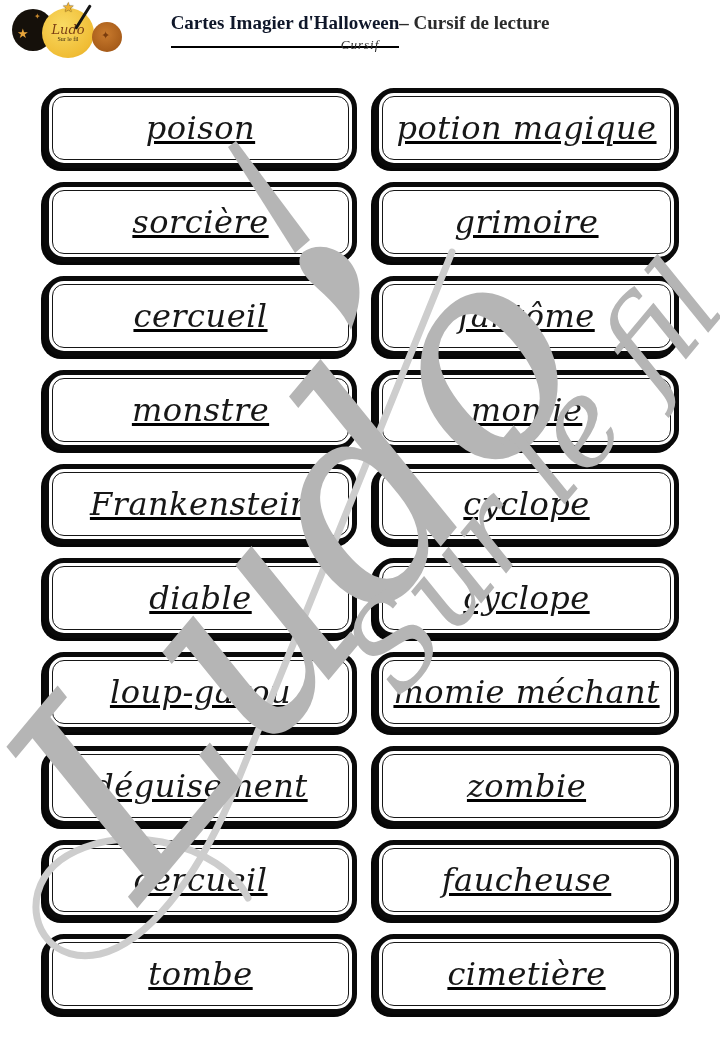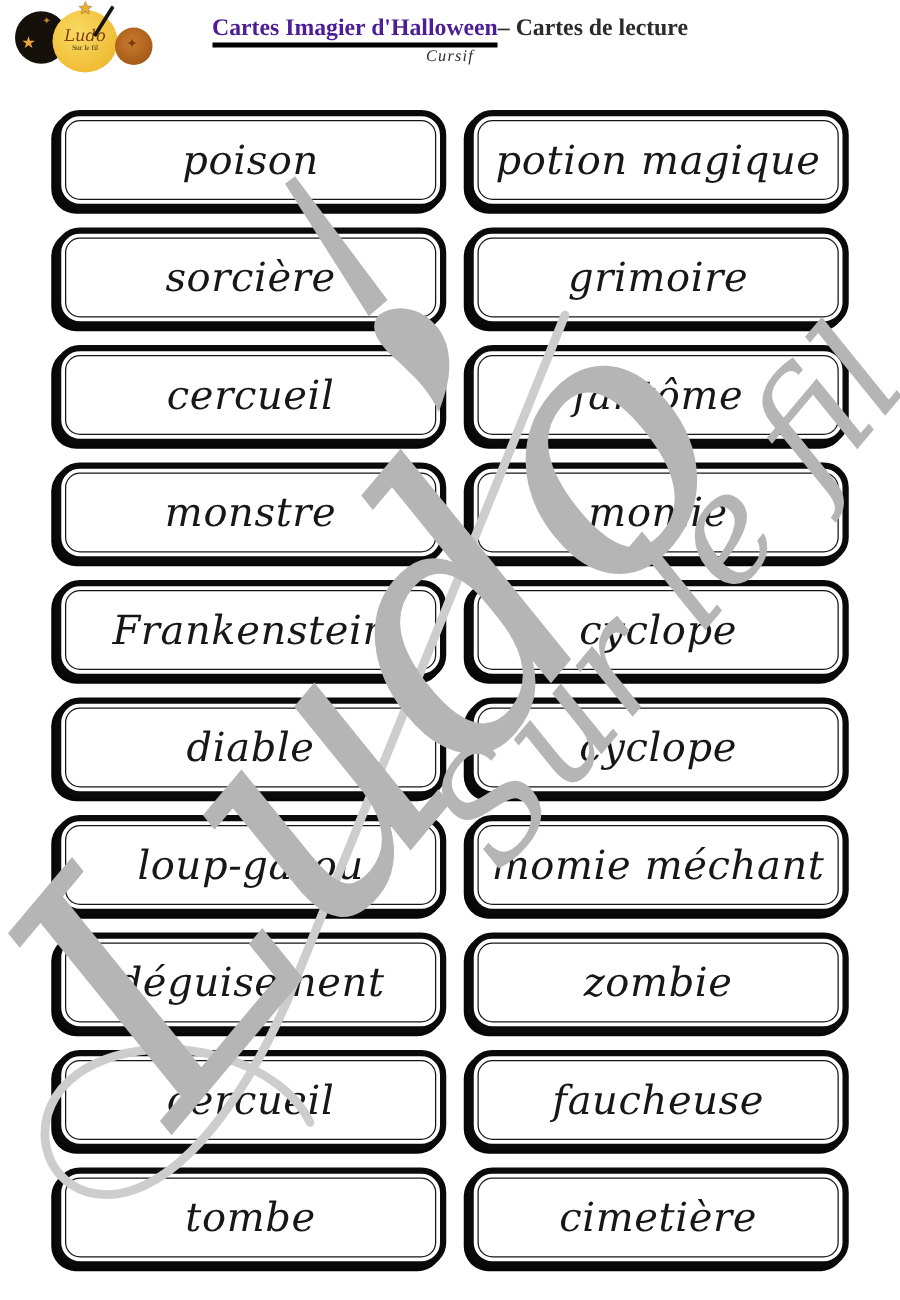--- a/index.html
+++ b/index.html
@@ -4,21 +4,21 @@
 <style>
   html,body{margin:0;padding:0;}
   body{
     width:720px;height:1040px;background:#ffffff;position:relative;overflow:hidden;
     font-family:"Liberation Serif", serif;
   }
   
   .header{position:absolute;left:0;top:0;width:720px;text-align:center;}
   .title-line{margin-top:12px;font-size:19px;font-weight:bold;color:#2b2b2b;line-height:22px;}
   .title-orange{
-    color:#4c1d95;border-bottom:4px solid #000000;padding-bottom:1px;
+    color:#0f172a;border-bottom:2px solid #000000;padding-bottom:13px;
   }
   .title-dash{color:#2b2b2b;font-weight:bold;}
   .title-rest{color:#2b2b2b;font-weight:bold;}
   .style-label{margin-top:3px;font-size:13px;color:#2e2e2e;letter-spacing:1px;font-style:italic;}
   
   .logo{position:absolute;left:10px;top:3px;width:112px;height:56px;}
   .logo .black-circle{
     position:absolute;left:2px;top:6px;width:42px;height:42px;border-radius:50%;
     background:#15100a;
   }
@@ -48,42 +48,42 @@
   .logo .bronze-circle .star3{position:absolute;left:9px;top:8px;color:#7a3c0d;font-size:11px;line-height:11px;}
   
   .cards-grid{
     position:absolute;left:44px;top:88px;width:635px;
     display:grid;grid-template-columns:313px 305px;column-gap:17px;
     grid-auto-rows:80px;row-gap:14px;
   }
   .card{
     border:5px solid #0a0a0a;border-radius:20px;background:#fff;
     box-shadow:-3px 3px 0 0 #060606;
-    box-sizing:border-box;padding:3px;
+    box-sizing:border-box;padding:3px;text-decoration:underline;
   }
   .card-inner{
     width:100%;height:100%;box-sizing:border-box;
     border:1.6px solid #161616;border-radius:12px;
     display:flex;align-items:center;justify-content:center;
   }
   .word{
     font-family:"DejaVu Serif", serif;font-style:italic;
     font-size:32px;color:#171717;letter-spacing:0.5px;white-space:nowrap;
   }
   
   .watermark{position:absolute;left:0;top:0;width:720px;height:1040px;pointer-events:none;z-index:5;}
   .wm-text{font-family:"DejaVu Serif", serif;font-style:italic;}
 </style>
 </head>
 <body>
 
 <div class="header">
   <div class="title-line">
     <span class="title-orange">Cartes Imagier d'Halloween</span><span class="title-dash">–</span>
-    <span class="title-rest">Cartes de lecture</span>
+    <span class="title-rest">Cursif de lecture</span>
   </div>
   <div class="style-label">Cursif</div>
 </div>
 
 <div class="logo">
   <div class="black-circle">
     <span class="star1">★</span>
     <span class="star2">✦</span>
   </div>
   <div class="gold-circle">

